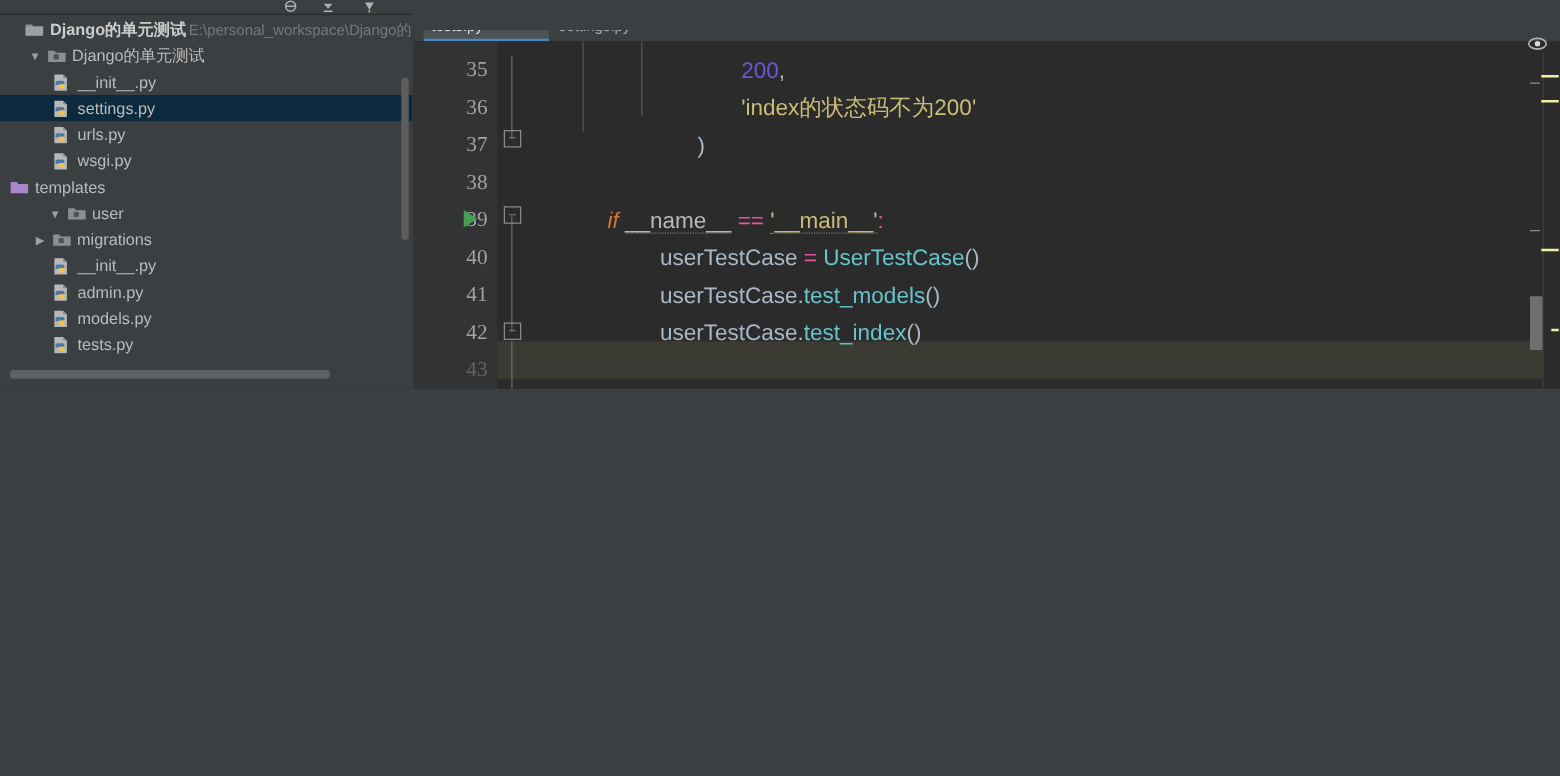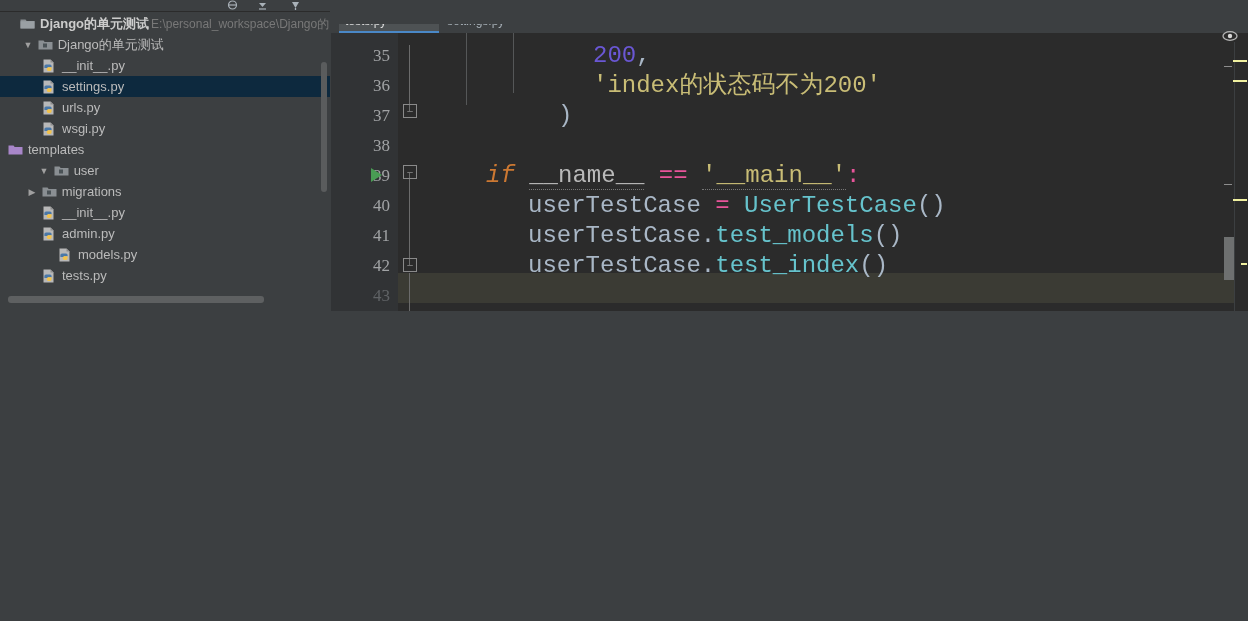--- a/index.html
+++ b/index.html
@@ -96,21 +96,21 @@
     position: absolute; left: 78px; width: 1px; background: #6b6b6b;
   }
   .indentline {
     position: absolute; width: 1px; background: #555758;
   }
   #code-lines {
     position: absolute; left: 67px; top: 0; width: 850px; height: 302px;
   }
   .cline {
     position: absolute; left: 0; height: 30px; line-height: 30px;
-    font-family: Liberation Mono, monospace; font-size: 24px;
+    font-family: Liberation Sans, sans-serif; font-size: 18px;
     white-space: pre; color: #a9b7c6;
   }
   .caretline { position: absolute; left: 0; width: 917px; height: 30px; background: #3b3b34; }
   .t-num    { color: #6a57d4; }
   .t-str    { color: #c9bd76; }
   .t-kw     { color: #cc7832; font-style: italic; }
   .t-dunder { color: #b9b9b9; }
   .t-op     { color: #e8549a; }
   .t-plain  { color: #a9b7c6; }
   .t-fn     { color: #66c3cc; }
@@ -276,21 +276,21 @@
           <svg width="15" height="14" viewBox="0 0 15 14">
               <path d="M1.5 0.5 h7 l3 3 v10 h-10 Z" fill="#b8b8b8"></path>
               <path d="M8.5 0.5 l3 3 h-3 Z" fill="#8d8d8d"></path>
               <path d="M4 5.5 h4 a1.6 1.6 0 0 1 1.6 1.6 v1.2 h-3.6 v0.7 h-3.6 V7.1 A1.6 1.6 0 0 1 4 5.5z" fill="#4a78a8"></path>
               <path d="M5.4 8.3 h4.2 v2 A1.6 1.6 0 0 1 8 11.9 H6.4 a1.6 1.6 0 0 1-1.6-1.6 V9.0 h0.6z" fill="#f2c24c"></path>
             </svg>
         </span><span>admin.py</span>
       </div>
 
 
-      <div class="tree-row" style="padding-left:42px;margin-left:16px;">
+      <div class="tree-row" style="padding-left:42px;">
         <span class="ico">
           <svg width="15" height="14" viewBox="0 0 15 14">
               <path d="M1.5 0.5 h7 l3 3 v10 h-10 Z" fill="#b8b8b8"></path>
               <path d="M8.5 0.5 l3 3 h-3 Z" fill="#8d8d8d"></path>
               <path d="M4 5.5 h4 a1.6 1.6 0 0 1 1.6 1.6 v1.2 h-3.6 v0.7 h-3.6 V7.1 A1.6 1.6 0 0 1 4 5.5z" fill="#4a78a8"></path>
               <path d="M5.4 8.3 h4.2 v2 A1.6 1.6 0 0 1 8 11.9 H6.4 a1.6 1.6 0 0 1-1.6-1.6 V9.0 h0.6z" fill="#f2c24c"></path>
             </svg>
         </span><span>models.py</span>
       </div>
 

